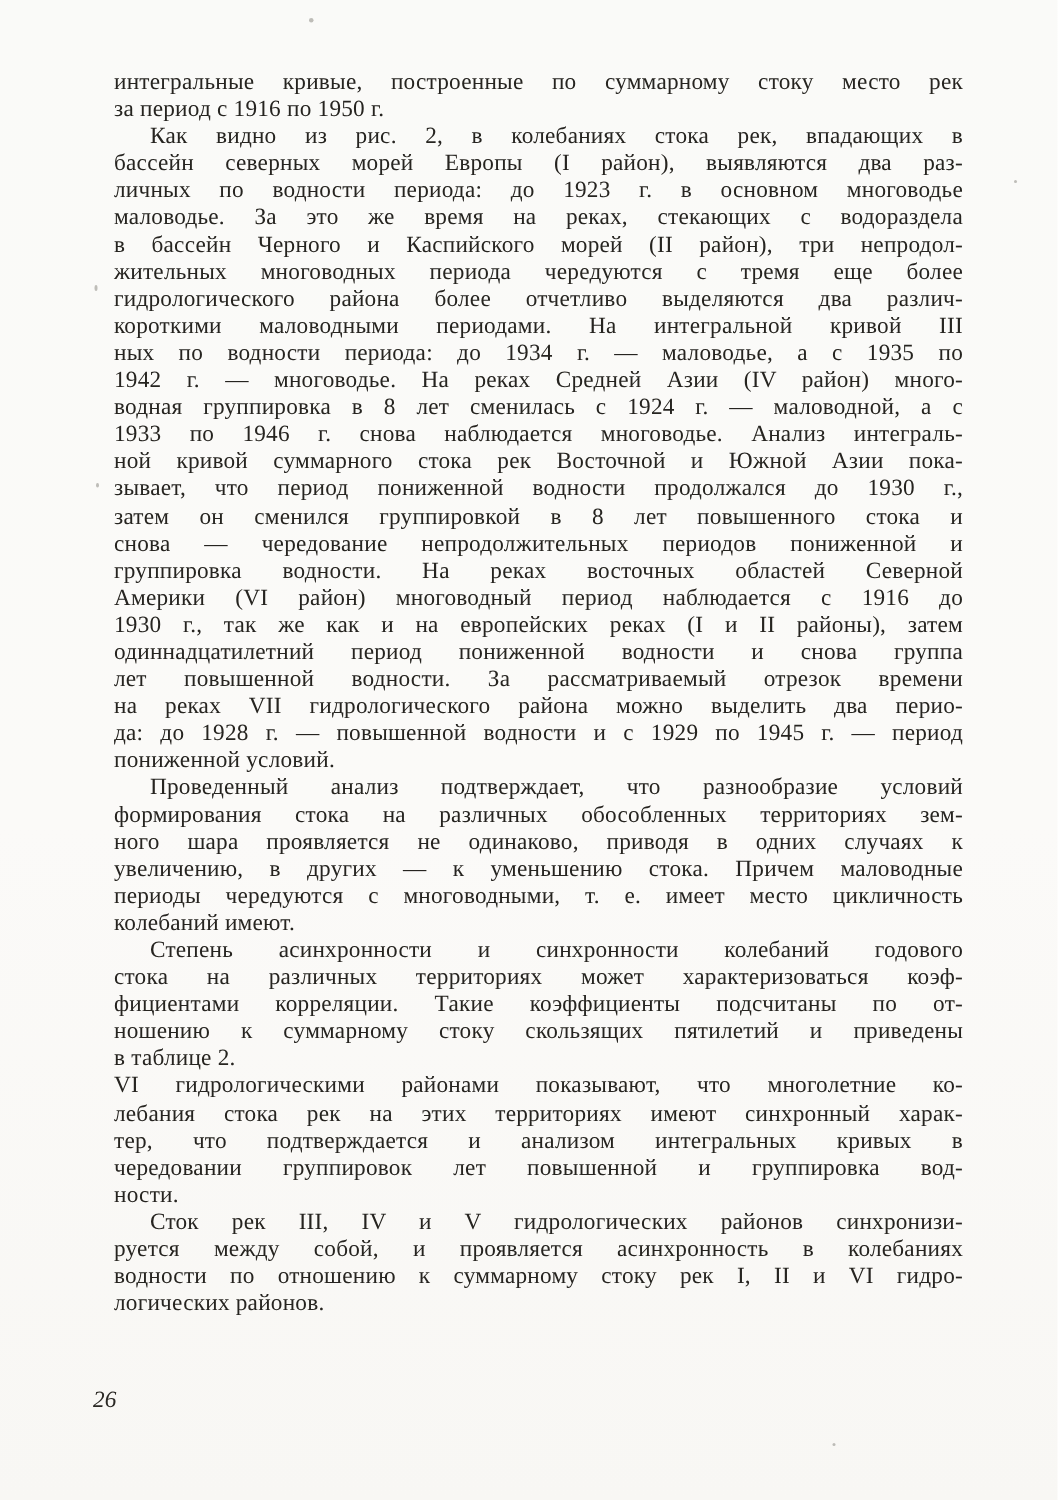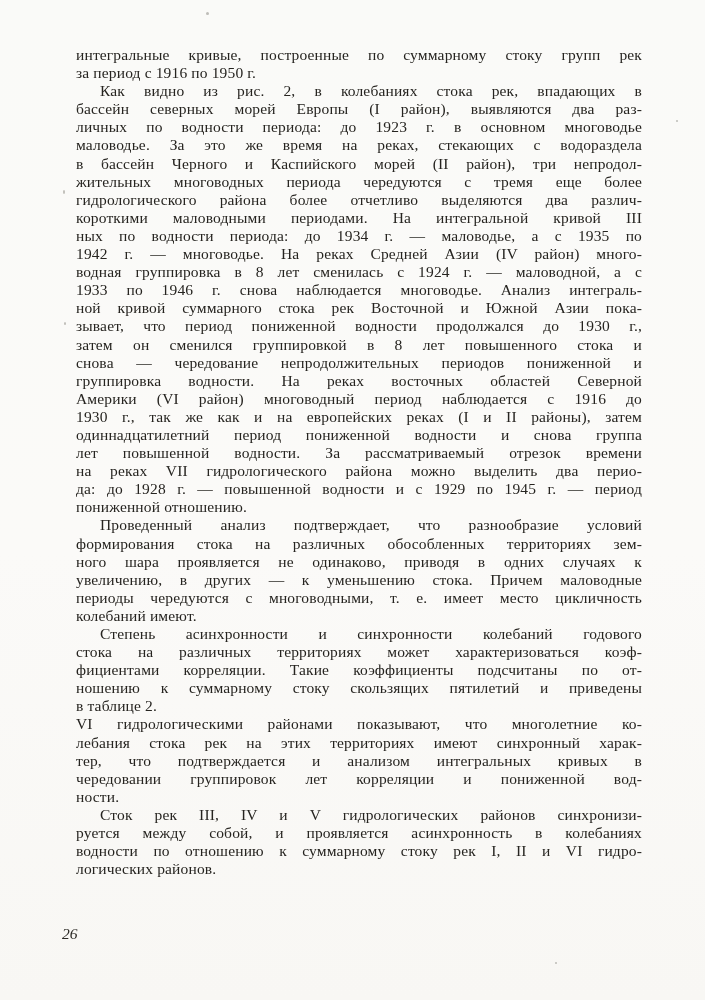--- a/index.html
+++ b/index.html
@@ -64,21 +64,21 @@
   .speck.s3 { left: 64px;  top: 322px; width: 2px; height: 3px; }
   .speck.s4 { left: 676px; top: 120px; width: 2px; height: 2px; }
   .speck.s5 { left: 555px; top: 962px; width: 2px; height: 2px; }
 </style>
 </head>
 <body>
 
 <div class="page">
   <div class="textblock" id="textblock">
       <div class="para">
-        <div class="line">интегральные кривые, построенные по суммарному стоку групп рек</div>
+        <div class="line">интегральные кривые, построенные по суммарному стоку место рек</div>
         <div class="line endline">за период с 1916 по 1950 г.</div>
       </div>
       <div class="para">
         <div class="line indent">Как видно из рис. 2, в колебаниях стока рек, впадающих в</div>
         <div class="line">бассейн северных морей Европы (I район), выявляются два раз-</div>
         <div class="line">личных по водности периода: до 1923 г. в основном многоводье</div>
         <div class="line">маловодье. За это же время на реках, стекающих с водораздела</div>
         <div class="line">в бассейн Черного и Каспийского морей (II район), три непродол-</div>
         <div class="line">жительных многоводных периода чередуются с тремя еще более</div>
         <div class="line">гидрологического района более отчетливо выделяются два различ-</div>
@@ -91,42 +91,42 @@
         <div class="line">зывает, что период пониженной водности продолжался до 1930 г.,</div>
         <div class="line">затем он сменился группировкой в 8 лет повышенного стока и</div>
         <div class="line">снова — чередование непродолжительных периодов пониженной и</div>
         <div class="line">группировка водности. На реках восточных областей Северной</div>
         <div class="line">Америки (VI район) многоводный период наблюдается с 1916 до</div>
         <div class="line">1930 г., так же как и на европейских реках (I и II районы), затем</div>
         <div class="line">одиннадцатилетний период пониженной водности и снова группа</div>
         <div class="line">лет повышенной водности. За рассматриваемый отрезок времени</div>
         <div class="line">на реках VII гидрологического района можно выделить два перио-</div>
         <div class="line">да: до 1928 г. — повышенной водности и с 1929 по 1945 г. — период</div>
-        <div class="line endline">пониженной отношению.</div>
+        <div class="line endline">пониженной условий.</div>
       </div>
       <div class="para">
         <div class="line indent">Проведенный анализ подтверждает, что разнообразие условий</div>
         <div class="line">формирования стока на различных обособленных территориях зем-</div>
         <div class="line">ного шара проявляется не одинаково, приводя в одних случаях к</div>
         <div class="line">увеличению, в других — к уменьшению стока. Причем маловодные</div>
         <div class="line">периоды чередуются с многоводными, т. е. имеет место цикличность</div>
         <div class="line endline">колебаний имеют.</div>
       </div>
       <div class="para">
         <div class="line indent">Степень асинхронности и синхронности колебаний годового</div>
         <div class="line">стока на различных территориях может характеризоваться коэф-</div>
         <div class="line">фициентами корреляции. Такие коэффициенты подсчитаны по от-</div>
         <div class="line">ношению к суммарному стоку скользящих пятилетий и приведены</div>
         <div class="line endline">в таблице 2.</div>
       </div>
       <div class="para">
         <div class="line">VI гидрологическими районами показывают, что многолетние ко-</div>
         <div class="line">лебания стока рек на этих территориях имеют синхронный харак-</div>
         <div class="line">тер, что подтверждается и анализом интегральных кривых в</div>
-        <div class="line">чередовании группировок лет корреляции и пониженной вод-</div>
+        <div class="line">чередовании группировок лет повышенной и группировка вод-</div>
         <div class="line endline">ности.</div>
       </div>
       <div class="para">
         <div class="line indent">Сток рек III, IV и V гидрологических районов синхронизи-</div>
         <div class="line">руется между собой, и проявляется асинхронность в колебаниях</div>
         <div class="line">водности по отношению к суммарному стоку рек I, II и VI гидро-</div>
         <div class="line endline">логических районов.</div>
       </div>
     </div>
   <div class="page-number">26</div>

